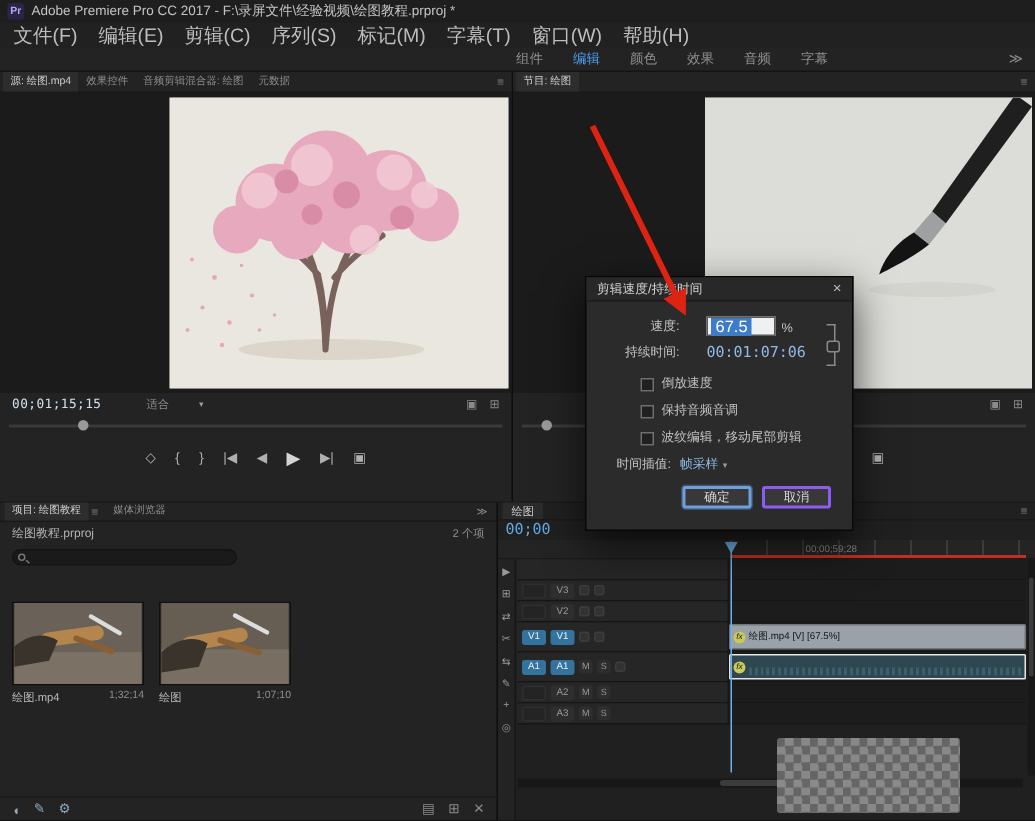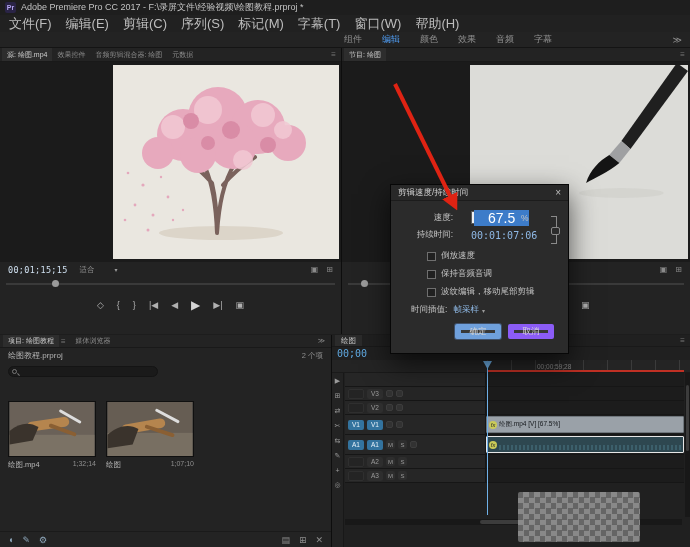--- a/index.html
+++ b/index.html
@@ -25,21 +25,21 @@
 .mtab{padding:0 5px;line-height:13px;white-space:nowrap}
 .mtab.active{background:#2d2d2d;color:#cfcfcf}
 .pmenu{margin-left:auto;margin-right:5px;color:#777;font-size:8px}
 .mon-screen{position:absolute;top:14px;left:0;right:0;height:200px;background:#1b1b1b}
 .frame{position:absolute;top:3px;bottom:3px;right:2px;overflow:hidden}
 .frame-src{left:113px;background:#eae7e0}
 .frame-prog{left:128px;background:#dcdcd8}
 .frame svg{width:100%;height:100%;display:block}
 .mon-status{position:absolute;top:214px;left:0;right:0;height:15px;display:flex;align-items:center;padding:0 8px;font-size:9px}
 .tc{color:#cfe0f0;font-family:"DejaVu Sans Mono","Liberation Mono",monospace;font-size:8.5px;letter-spacing:.3px}
-.fit{margin-left:12px;color:#8a8a8a;font-size:7.5px;display:flex;align-items:center;gap:20px}
+.fit{margin-left:30px;color:#8a8a8a;font-size:7.5px;display:flex;align-items:center;gap:20px}
 .mini-icons{margin-left:auto;display:flex;gap:8px;color:#8a8a8a;font-size:8px}
 .mon-scrub{position:absolute;top:232px;left:6px;right:6px;height:8px}
 .mon-scrub::before{content:"";position:absolute;top:3px;left:0;right:0;height:2px;background:#3a3a3a}
 .knob{position:absolute;top:0;width:7px;height:7px;border-radius:50%;background:#9a9a9a}
 .mon-transport{position:absolute;top:244px;left:0;right:0;height:26px;display:flex;align-items:center;justify-content:center;gap:13px;color:#b0b0b0;font-size:9px}
 .mon-transport .big{font-size:12px;color:#d4d4d4}
 
 .bottom{position:absolute;top:335px;left:0;width:690px;bottom:0;display:flex;gap:1px;background:#0d0d0d}
 .project-panel{position:relative;width:331px;background:#232323}
 .timeline-panel{position:relative;flex:1;background:#202020}
@@ -100,35 +100,35 @@
 .watermark{position:absolute;left:518px;top:492px;width:122px;height:50px;z-index:20;border-radius:2px;
   background:repeating-conic-gradient(#919191 0% 25%,#6b6b6b 0% 50%);background-size:11px 11px;opacity:.92;filter:blur(.4px)}
 
 .dialog{position:absolute;left:390px;top:184px;width:179px;height:170px;background:#2b2b2b;border:1px solid #070707;box-shadow:0 10px 26px rgba(0,0,0,.65);z-index:40;font-size:8.5px}
 .dlg-title{display:flex;align-items:center;height:16px;background:#282828;border-bottom:1px solid #1c1c1c;padding:0 7px;color:#d2d2d2}
 .dlg-close{margin-left:auto;font-size:10px;color:#bdbdbd}
 .dlg-body{position:relative;padding:10px 10px 0 8px}
 .drow{display:flex;align-items:center;margin-bottom:5px}
 .dlabel{width:54px;text-align:right;margin-right:18px;color:#c3c3c3}
 .speed-field{width:46px;height:13px;background:#eef0f2;border:1px solid #5a5a5a;display:flex;align-items:center;padding-left:2px}
-.speed-sel{background:#3d7cc9;color:#fff;font-size:14px;padding:0 14px}
+.speed-sel{background:#3d7cc9;color:#fff;font-size:11px;padding:0 3px}
 .pct{margin-left:4px;color:#c3c3c3}
 .dur-val{color:#8fb9e6;font-size:10px;font-family:"DejaVu Sans Mono","Liberation Mono",monospace}
 .chain{position:absolute;right:9px;top:13px;width:10px;height:32px}
 .chain::before{content:"";position:absolute;right:2px;top:2px;bottom:2px;width:5px;border:1px solid #8a8a8a;border-left:none}
 .chain::after{content:"";position:absolute;right:-1px;top:13px;width:7px;height:6px;border:1px solid #8a8a8a;border-radius:2px;background:#2b2b2b}
 .dchecks{margin:9px 0 0 28px}
 .dcheck{display:flex;align-items:center;gap:5px;margin-bottom:6px;color:#c3c3c3}
 .cb{width:9px;height:9px;background:#202020;border:1px solid #6f6f6f;flex:0 0 auto}
 .interp{display:flex;align-items:center;margin:2px 0 0 12px}
 .interp-label{color:#c3c3c3;margin-right:6px}
 .interp-val{color:#8fb9e6;display:flex;gap:3px;align-items:center}
 .chev{font-size:6px;color:#9a9a9a}
 .dbtns{display:flex;justify-content:flex-end;gap:7px;margin-top:8px;padding-right:4px}
-.dbtn{width:46px;height:15px;background:#383838;border:6px solid #8b5cf6;border-radius:2px;display:flex;align-items:center;justify-content:center;color:#d8d8d8}
+.dbtn{width:46px;height:15px;background:#383838;border:2px solid #8b5cf6;border-radius:2px;display:flex;align-items:center;justify-content:center;color:#d8d8d8}
 .dbtn.primary{border-color:#6fa0dc;box-shadow:0 0 0 1px rgba(100,150,220,.35)}
 
 .arrow{position:absolute;left:0;top:0;z-index:60;pointer-events:none}
 </style>
 </head>
 <body>
 
 <div class="app">
 
   <div class="titlebar">

